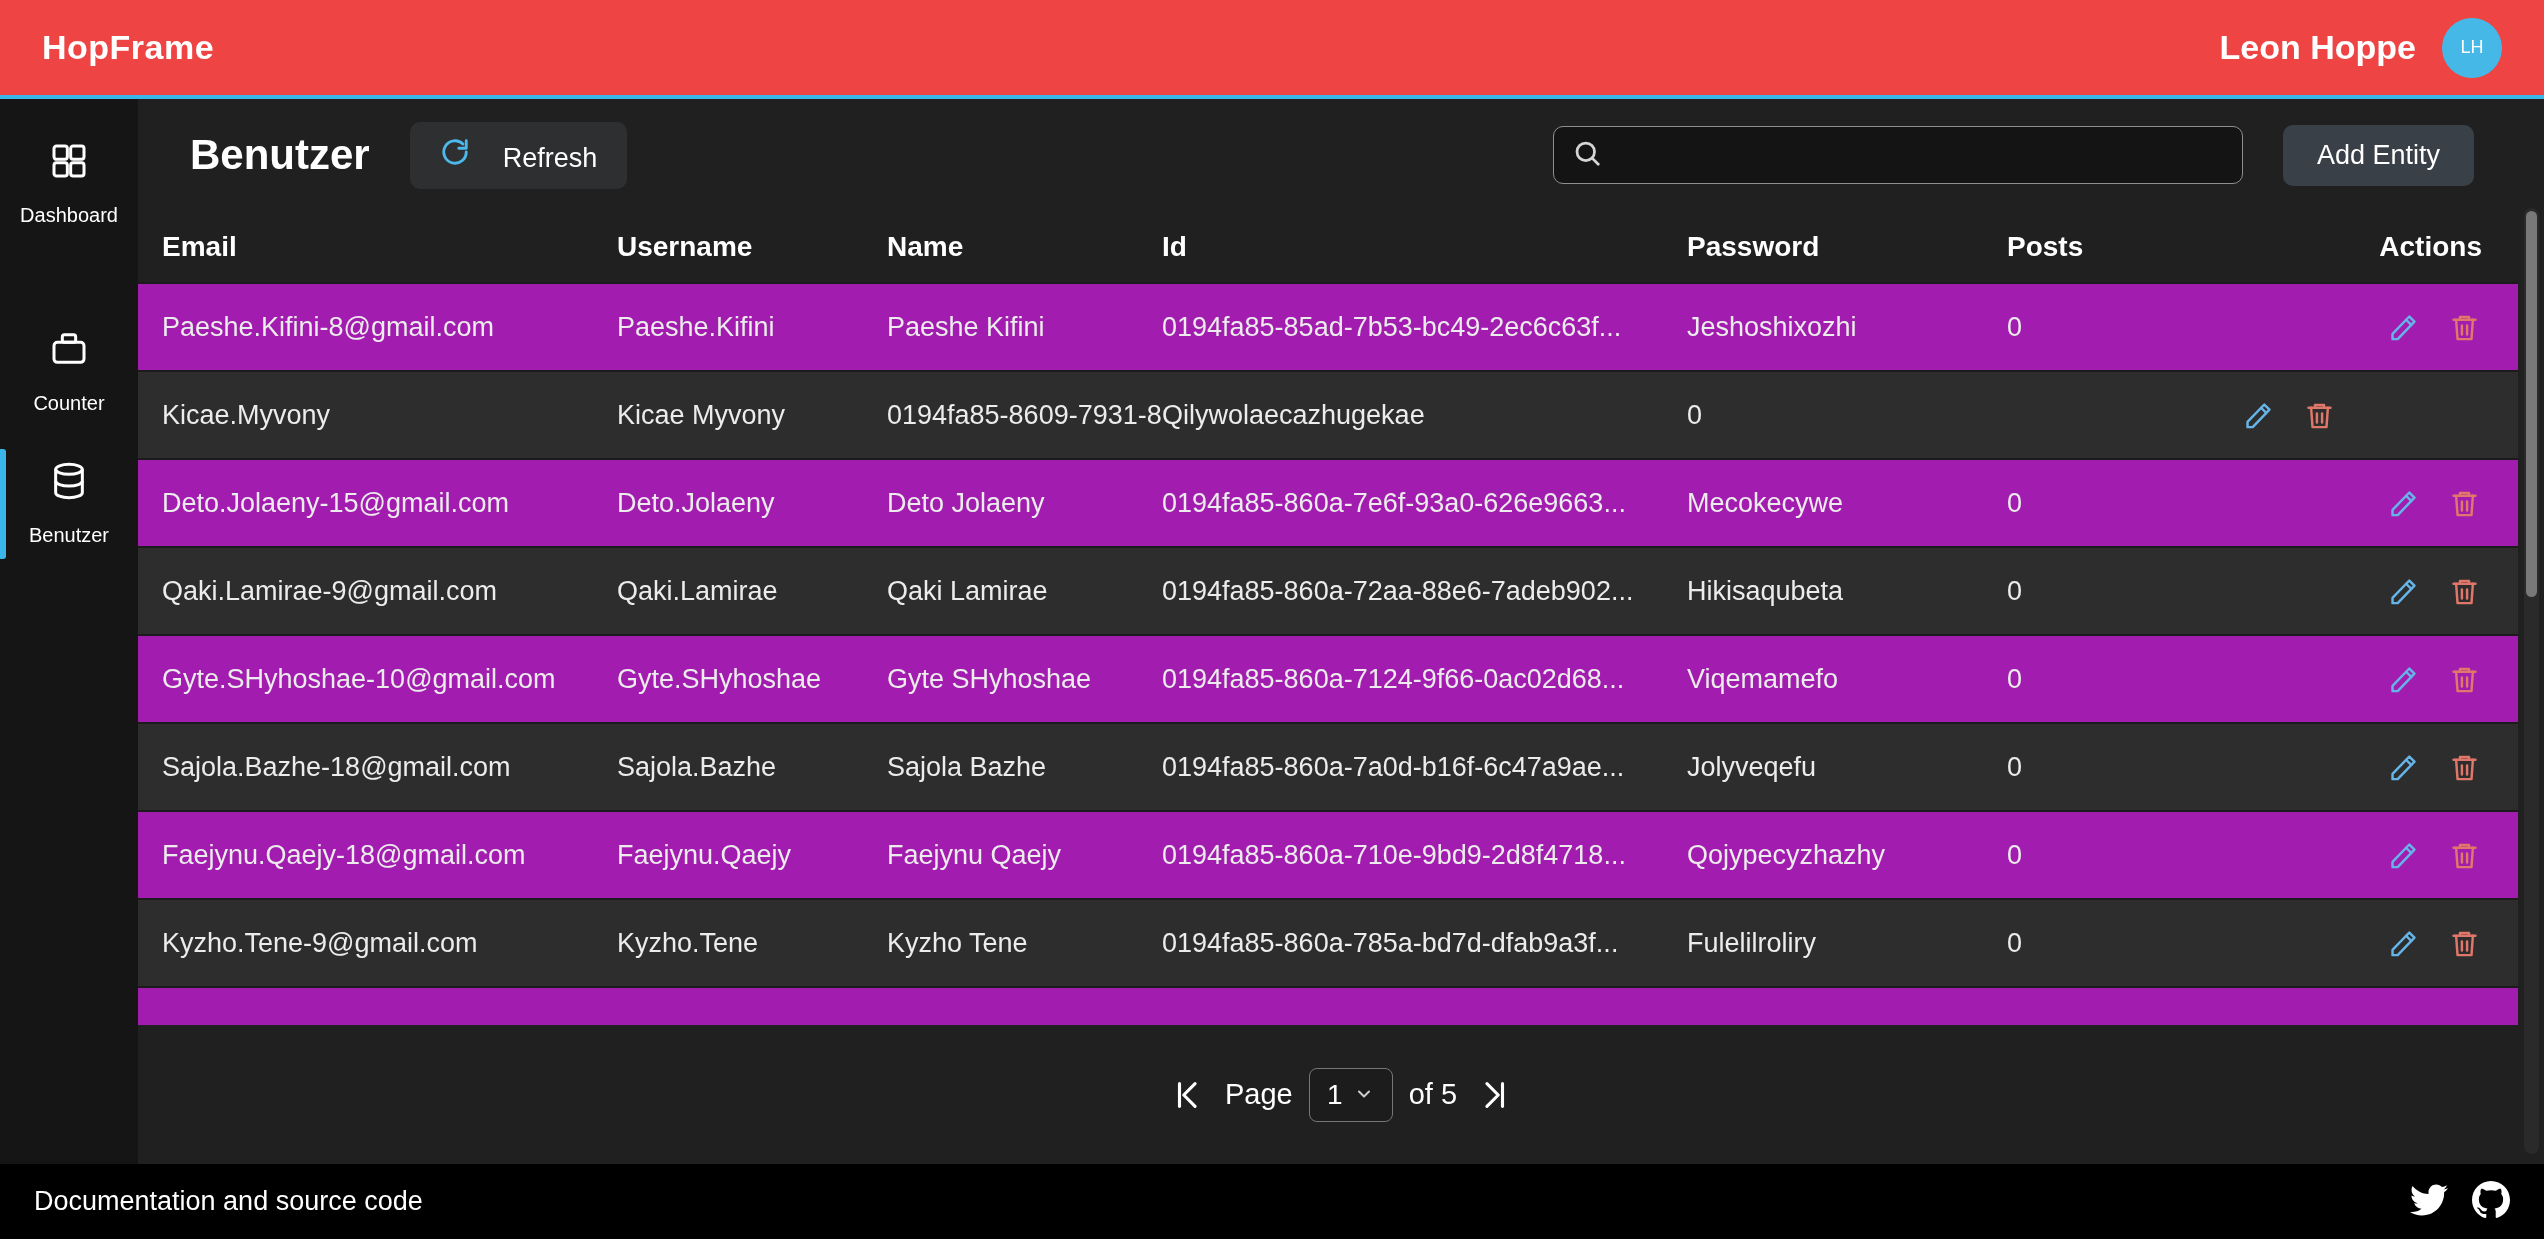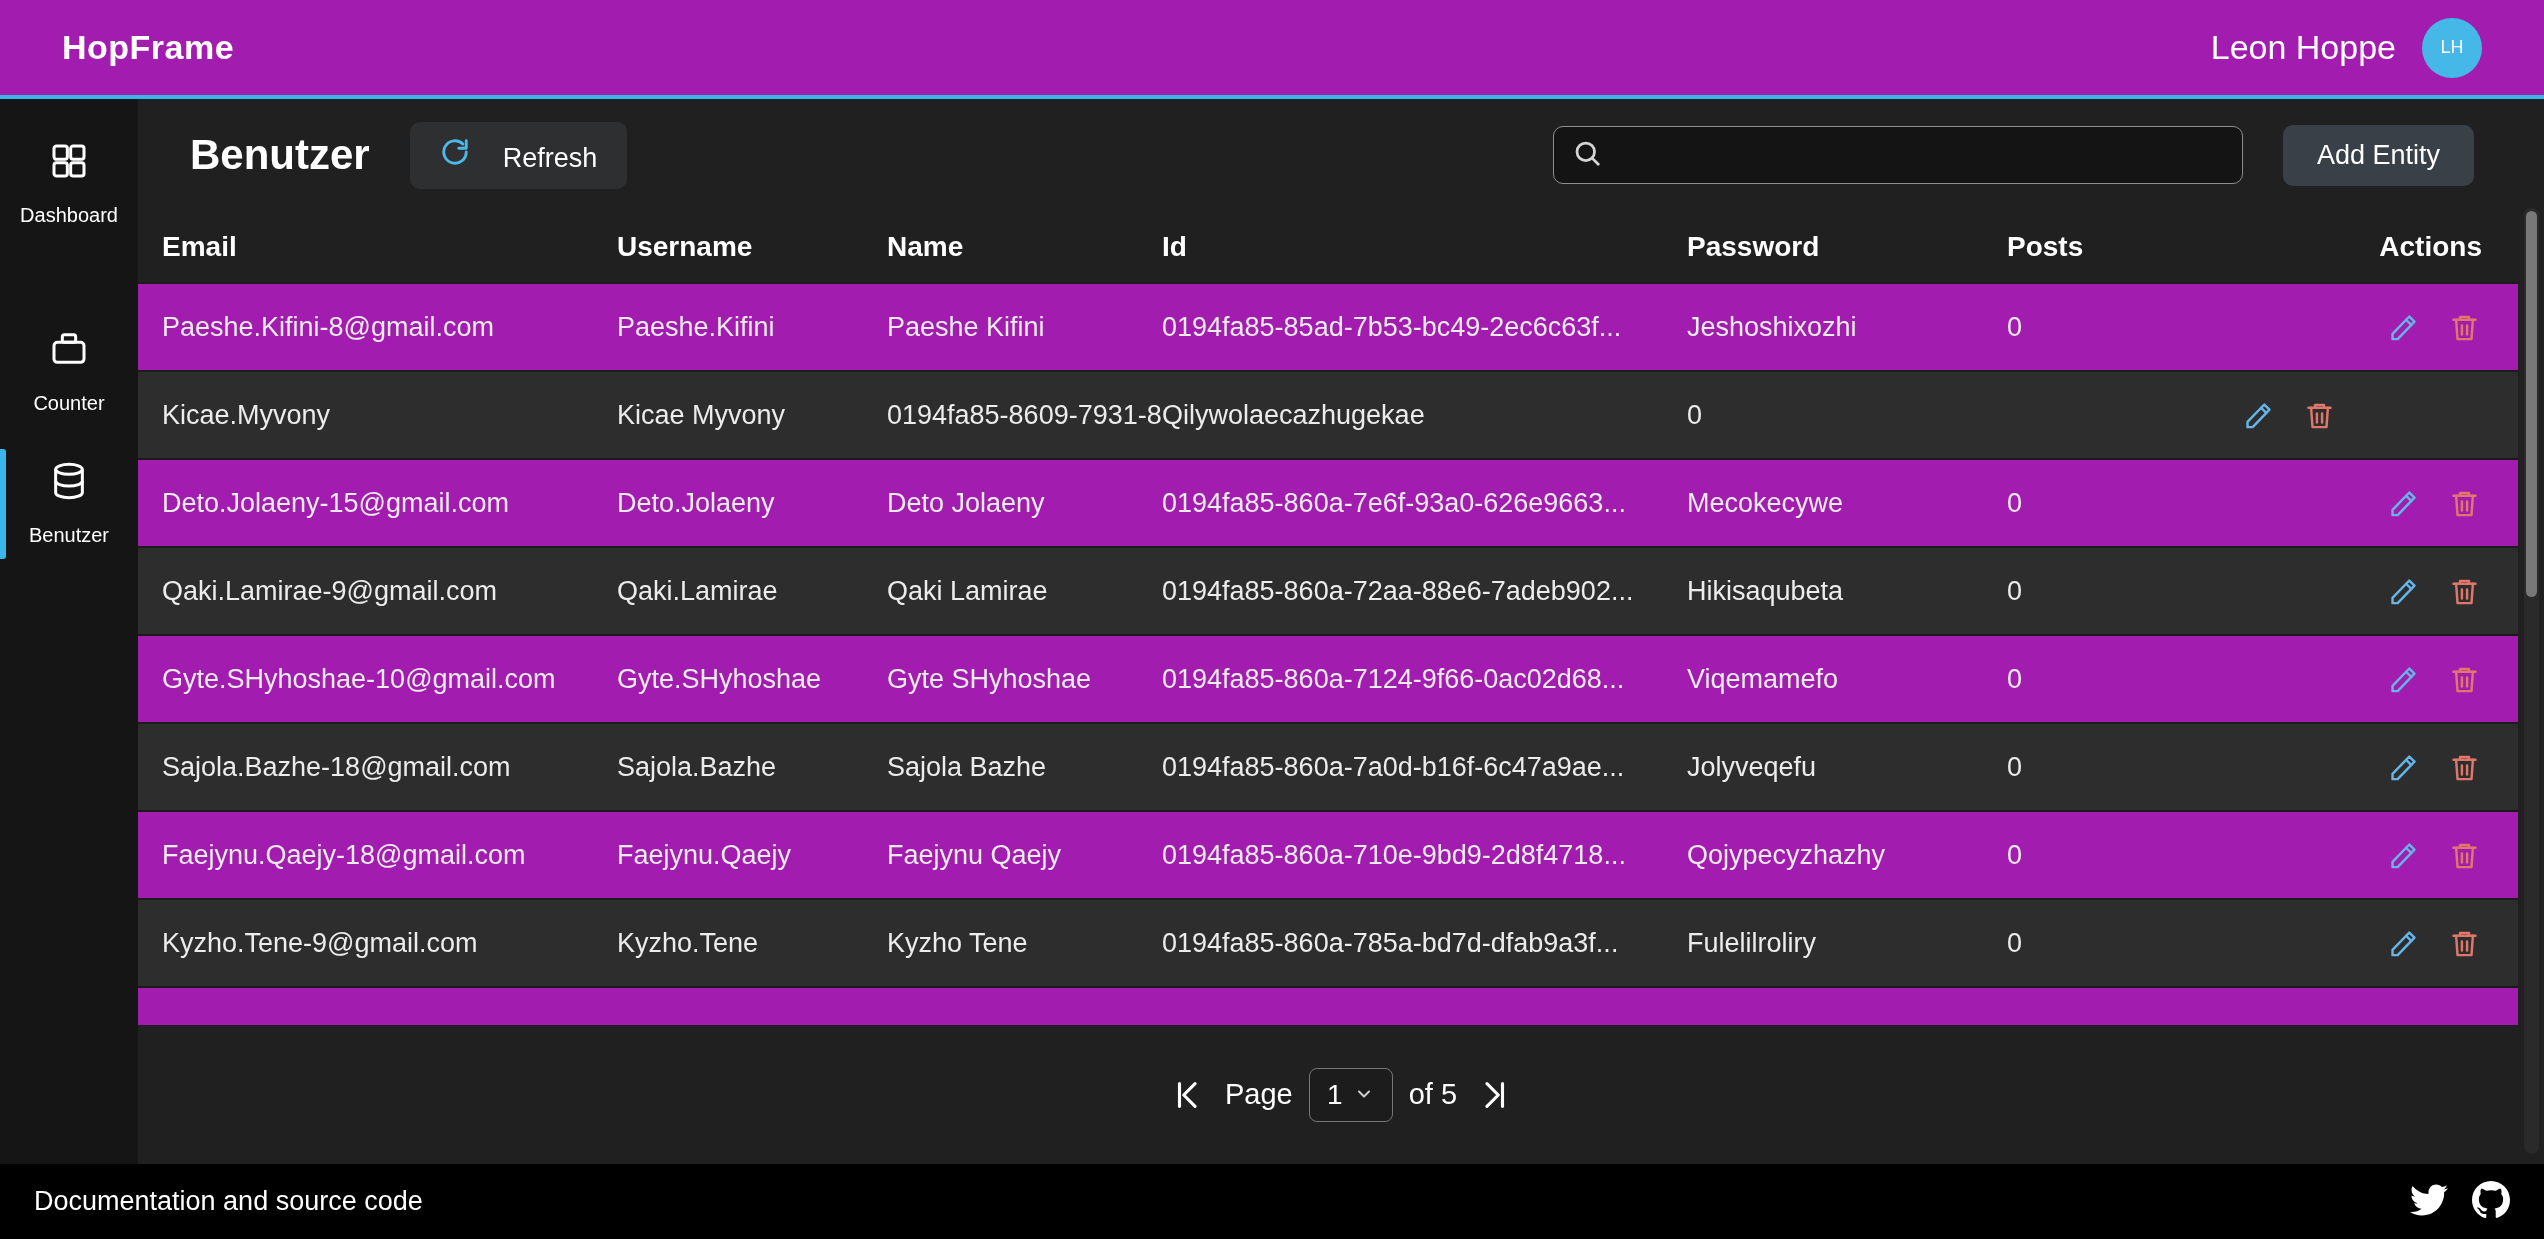--- a/index.html
+++ b/index.html
@@ -9,28 +9,28 @@
     background: #202020;
     font-family: "Liberation Sans", sans-serif;
     color: #f2f2f2;
     overflow: hidden;
   }
   #app { width: 2544px; height: 1239px; display: flex; flex-direction: column; }
 
   
   header {
     height: 99px; flex: 0 0 auto;
-    background: #a21caf;
+    background: #ef4444;
     border-bottom: 4px solid var(--accent, #3ab6ea);
     display: flex; align-items: center; justify-content: space-between;
-    padding: 0 62px;
+    padding: 0 42px;
   }
   .brand { font-size: 34px; font-weight: bold; color: #fff; letter-spacing: 0.5px; }
   .user-area { display: flex; align-items: center; gap: 26px; }
-  .user-name { font-size: 34px; font-weight: normal; color: #fff; }
+  .user-name { font-size: 34px; font-weight: bold; color: #fff; }
   .avatar {
     width: 60px; height: 60px; border-radius: 50%;
     background: var(--avatar_bg, #45b8e8);
     color: #fff; font-size: 18px; font-weight: normal;
     display: flex; align-items: center; justify-content: center;
   }
 
   
   .middle { flex: 1 1 auto; min-height: 0; display: flex; position: relative; }
 

